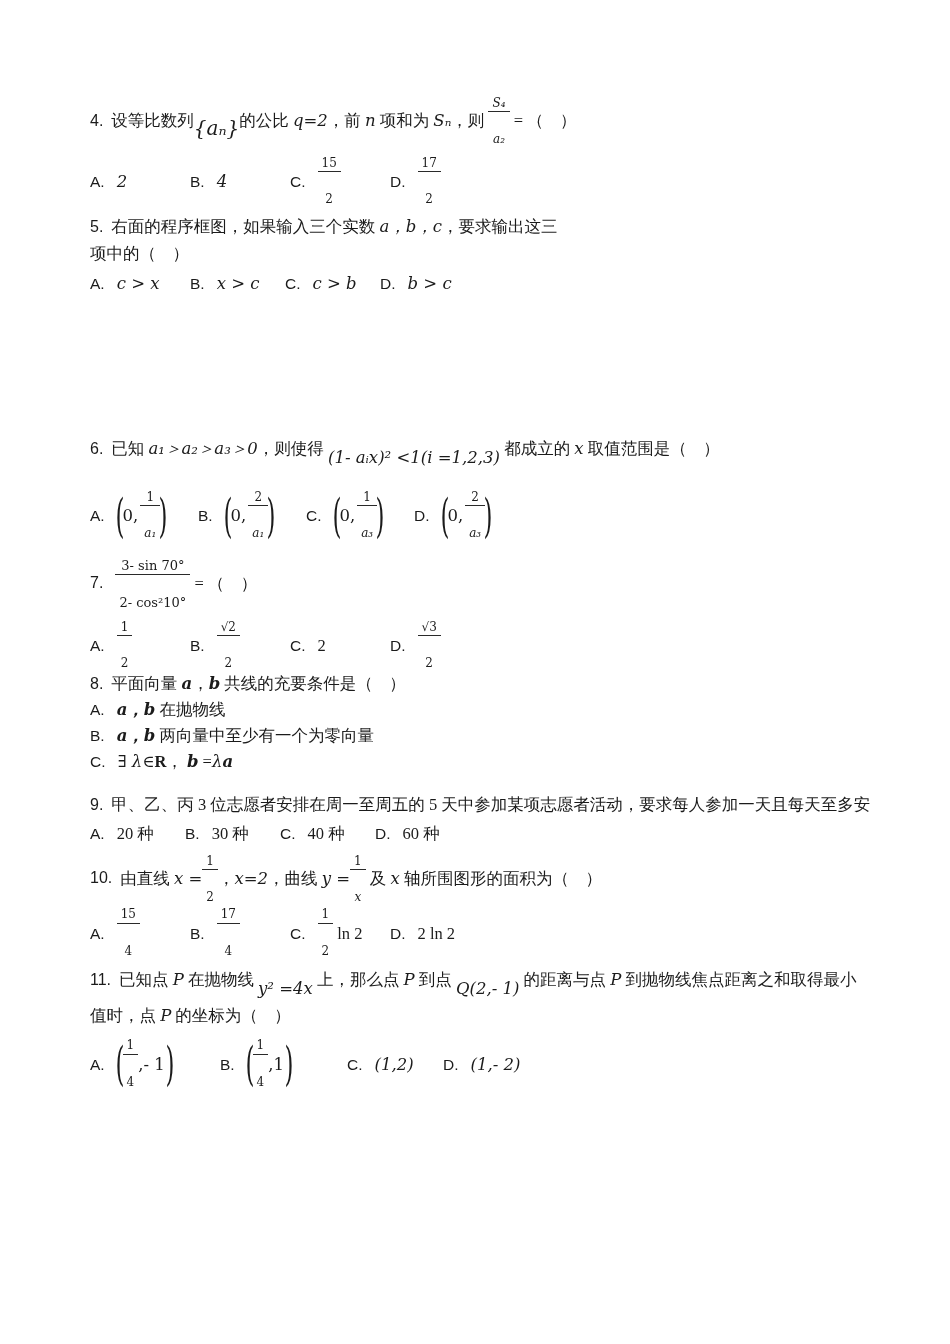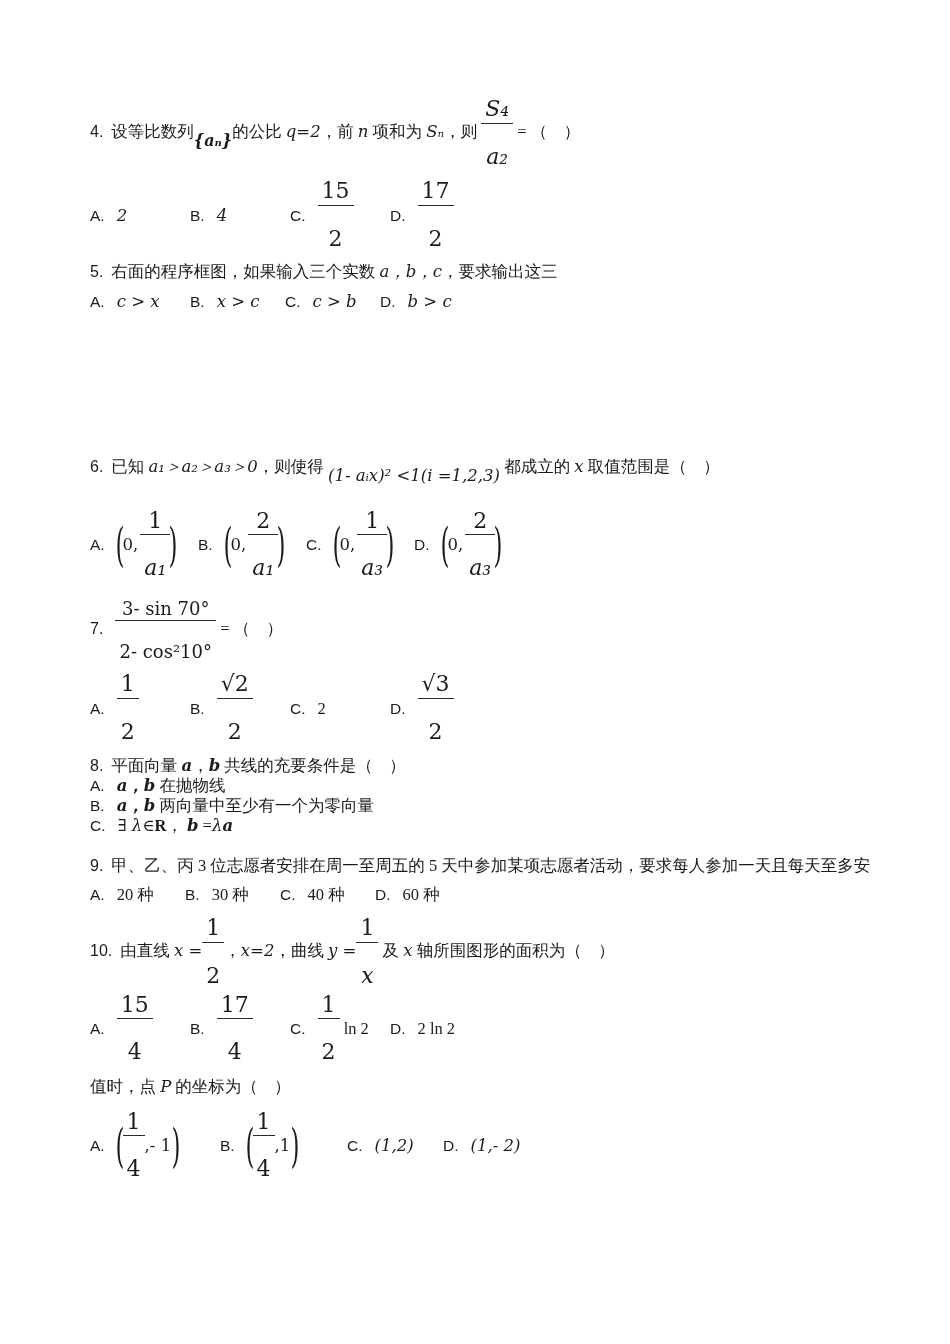--- a/index.html
+++ b/index.html
@@ -10,47 +10,47 @@
     font-family:"Liberation Serif","DejaVu Serif",serif;
   }
   .page { padding:97px 70px 0 90px; font-size:16.5px; line-height:27px; }
   .q { position:relative; }
   .stem { display:block; }
   .qno { font-family:"Liberation Sans","DejaVu Sans",sans-serif; font-size:16px; margin-right:8px; }
   .v  { font-style:italic; font-family:"DejaVu Serif","Liberation Serif",serif; }
   .vb { font-style:italic; font-weight:bold; font-family:"DejaVu Serif","Liberation Serif",serif; }
   .bold { font-weight:bold; }
   .lower { display:inline-block; vertical-align:-9px; }
-  .seq { font-size:16px;font-weight:bold; }
+  .seq { font-size:20px; }
   .frac {
     display:inline-block; text-align:center; vertical-align:middle;
-    line-height:1.12; font-family:"DejaVu Serif","Liberation Serif",serif; font-size:22px;
+    line-height:1.12; font-family:"DejaVu Serif","Liberation Serif",serif; font-size:12px;
   }
   .frac .fnum { display:block; border-bottom:1px solid #2a2a2a; padding:0 4px 1px; }
   .frac .fden { display:block; padding:1px 4px 0;margin-top:20px; }
-  .bigfrac { font-size:18px; }
+  .bigfrac { font-size:13px; }
   .optrow { display:flex; align-items:center; margin-top:8px; }
   .opt { display:flex; align-items:center; }
   .olabel { font-family:"Liberation Sans","DejaVu Sans",sans-serif; font-size:15.5px; margin-right:12px; }
   .optline { display:block; }
   .bp {
     display:inline-block; font-family:"DejaVu Serif",serif; font-weight:200;
     font-size:46px; line-height:1; vertical-align:middle; transform:scaleX(.5);
     margin:0 -6px;
   }
   .interval { display:inline-flex; align-items:center; }
   .ipre { margin-right:2px; font-family:"DejaVu Serif","Liberation Serif",serif; }
   .flow-space { height:138px; }
   #q4 .optrow { margin-top:10px; }
   #q5 { margin-top:6px; }
   #q5 .optrow { margin-top:3px; }
   #q6 .optrow { margin-top:20px; }
   #q7 { margin-top:18px; }
   #q7 .optrow { margin-top:10px; }
-  #q8 { margin-top:12px; line-height:20px; }
+  #q8 { line-height:26px; }
   #q9 { margin-top:16px; }
   #q9 .optrow { margin-top:2px; }
   #q10 { margin-top:8px; }
   #q10 .optrow { margin-top:4px; }
   #q11 { margin-top:8px; }
   #q11 .optrow { margin-top:10px; }
   .w100 { width:100px; } .w95 { width:95px; } .w108 { width:108px; }
   .w130 { width:130px; } .w127 { width:127px; } .w96 { width:96px; }
 </style>
 </head>
@@ -87,20 +87,21 @@
             <span class="fden">2</span>
           </span>
         </div>
     </div>
   </div>
 
   <div class="q" id="q5">
     <div class="stem">
       <span class="qno">5.</span><span>右面的程序框图，如果输入三个实数 </span><span class="v">a，b，c</span><span>，要求输出这三</span>
     </div>
+    <div class="stem">项中的（　）</div>
     <div class="optrow">
       <div class="opt w100">
           <span class="olabel">A.</span>
           <span class="v">c &gt; x</span>
         </div>
       <div class="opt w95">
           <span class="olabel">B.</span>
           <span class="v">x &gt; c</span>
         </div>
       <div class="opt w95">
@@ -265,20 +266,23 @@
           </span>&nbsp;<span>ln 2</span></div>
       <div class="opt">
           <span class="olabel">D.</span>
           <span>2 ln 2</span>
         </div>
     </div>
   </div>
 
   <div class="q" id="q11">
     <div class="stem">
+      <span class="qno">11.</span><span>已知点 </span><span class="v">P</span><span> 在抛物线 </span><span class="v lower">y² =4x</span><span> 上，那么点 </span><span class="v">P</span><span> 到点 </span><span class="v lower">Q(2,- 1)</span><span> 的距离与点 </span><span class="v">P</span><span> 到抛物线焦点距离之和取得最小</span>
+    </div>
+    <div class="stem">
       <span>值时，点 </span><span class="v">P</span><span> 的坐标为（　）</span>
     </div>
     <div class="optrow">
       <div class="opt w130">
           <span class="olabel">A.</span>
           <span class="interval">
             <span class="bp">(</span>
             <span class="frac">
               <span class="fnum">1</span>
               <span class="fden">4</span>

